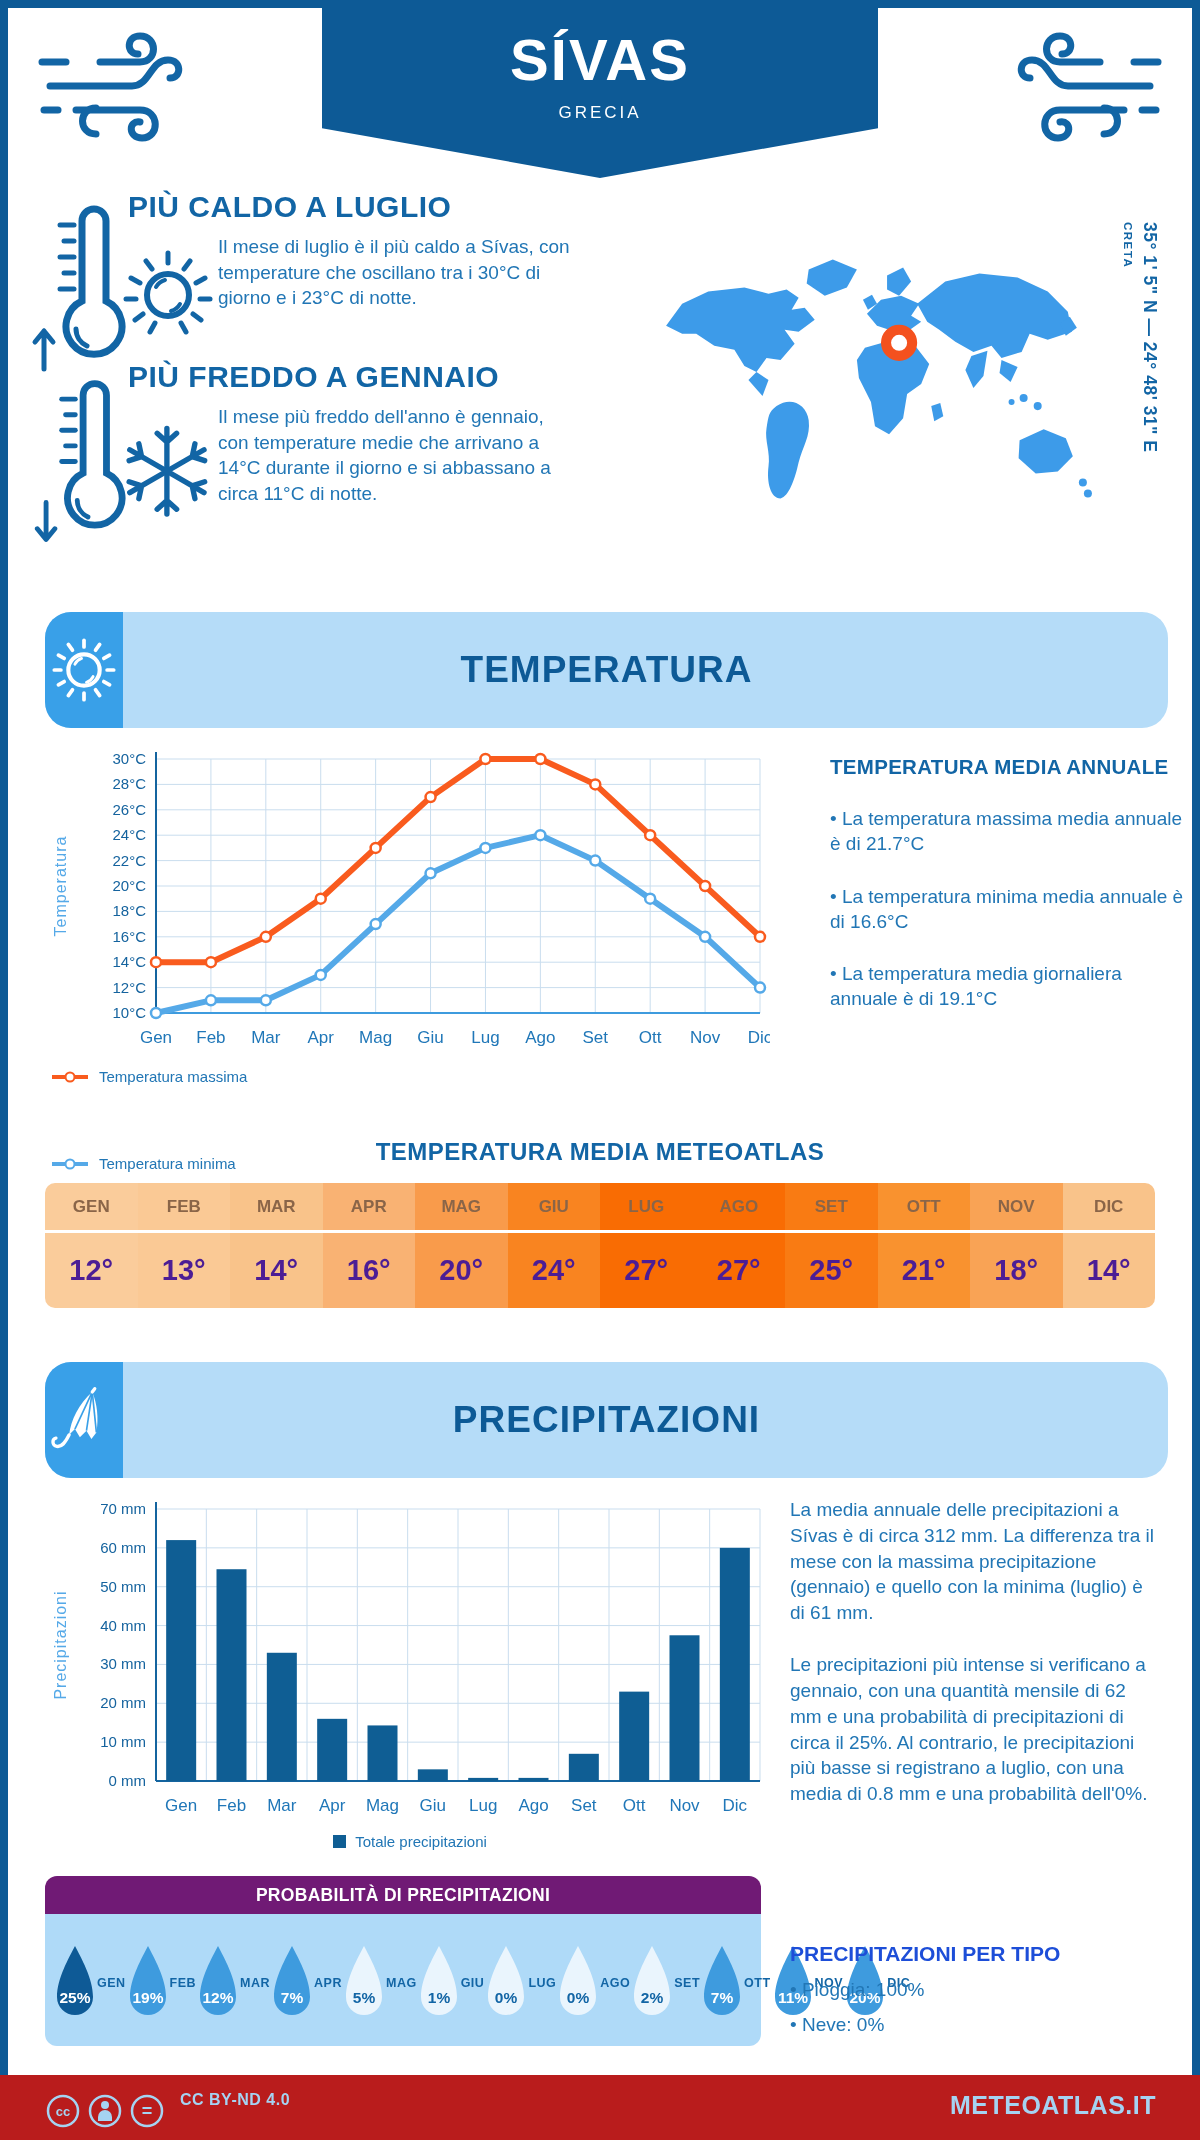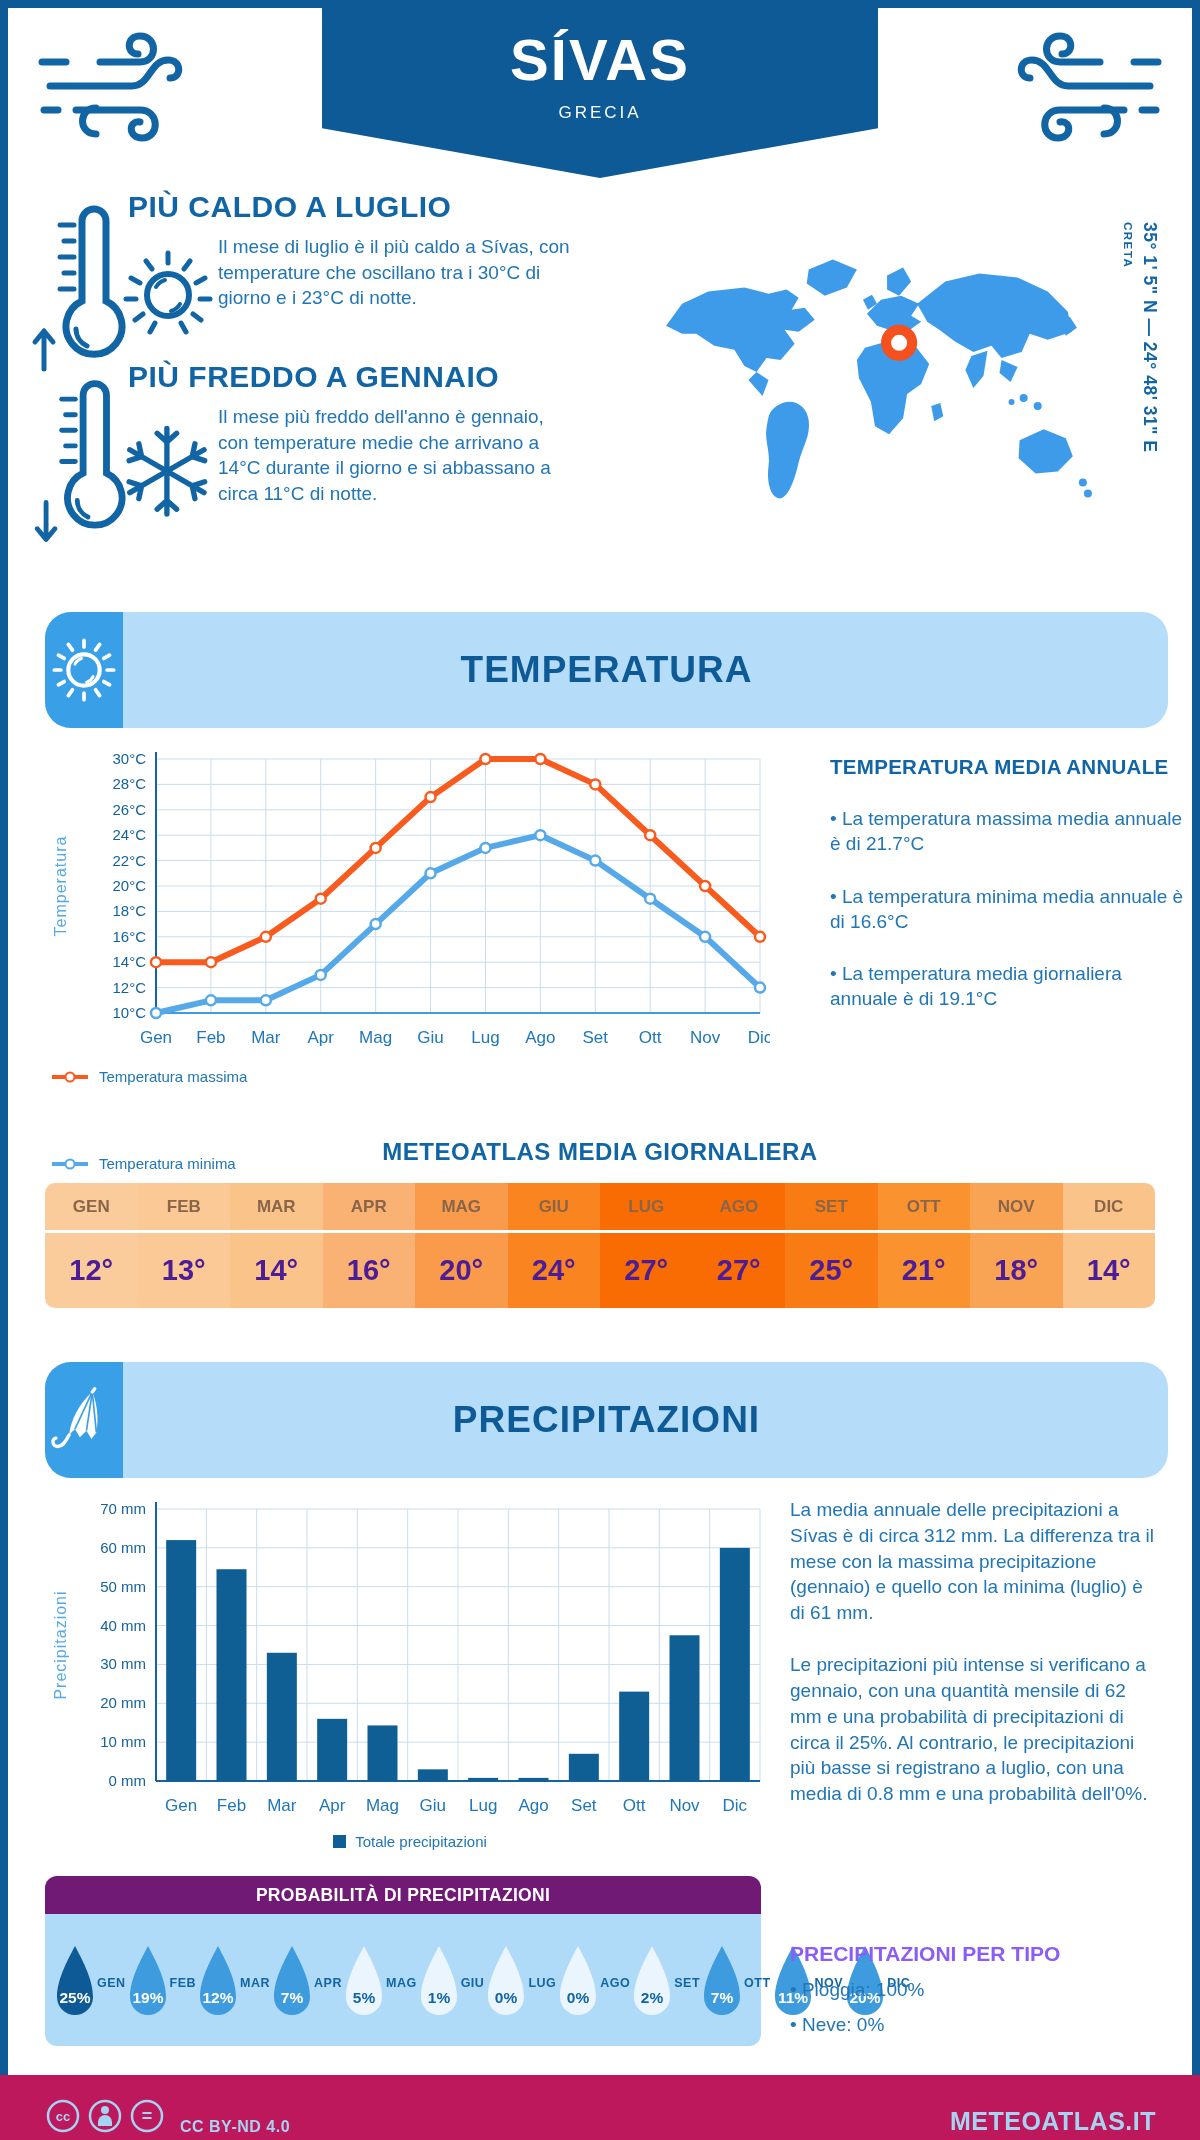--- a/index.html
+++ b/index.html
@@ -74,26 +74,26 @@
   #prob{left:45px;top:1876px;width:716px;}
   .prob-head{height:38px;background:#701a75;border-radius:12px 12px 0 0;display:flex;align-items:center;justify-content:center;
     color:#fff;font-weight:700;font-size:17.5px;letter-spacing:.3px;}
   .prob-body{height:132px;background:#AFDAF8;border-radius:0 0 12px 12px;display:grid;grid-template-columns:repeat(12,1fr);
     padding:8px 8px 6px;box-sizing:border-box;}
   .drop-cell{display:flex;flex-direction:row;align-items:center;}
   .drop-month{font-size:12.5px;font-weight:700;color:#1265A5;margin-top:3px;letter-spacing:.5px;}
 
   
   #pertipo{left:790px;top:1942px;width:362px;}
-  .pt-title{font-size:21px;font-weight:700;color:#8b5cf6;}
+  .pt-title{font-size:21px;font-weight:700;color:#1d4ed8;}
   .pt-b{margin-top:13px;font-size:19px;color:#2176B5;}
 
   
-  #footer{left:0;top:2075px;width:1200px;height:65px;background:#be185d;display:flex;align-items:flex-end;
-    padding:4px 44px;box-sizing:border-box;}
+  #footer{left:0;top:2075px;width:1200px;height:65px;background:#b91c1c;display:flex;align-items:flex-start;
+    padding:16px 44px;box-sizing:border-box;}
   .lic{color:#A5D3F2;font-weight:700;font-size:16px;letter-spacing:.5px;margin-left:10px;}
   .site{margin-left:auto;color:#A5D3F2;font-weight:700;font-size:25px;letter-spacing:.5px;}
 </style>
 </head>
 <body>
 
 <div class="page">
   <div class="abs edge" id="edge-top"></div>
   <div class="abs edge" id="edge-left"></div>
   <div class="abs edge" id="edge-right"></div>
@@ -348,21 +348,21 @@
       </div>
     </div>
 
   <div class="abs" id="annual">
     <div class="annual-title">TEMPERATURA MEDIA ANNUALE</div>
     <div class="annual-b">• La temperatura massima media annuale è di 21.7°C</div>
     <div class="annual-b">• La temperatura minima media annuale è di 16.6°C</div>
     <div class="annual-b">• La temperatura media giornaliera annuale è di 19.1°C</div>
   </div>
 
-  <div class="abs" id="tbl-title">METEOATLAS MEDIA GIORNALIERA</div>
+  <div class="abs" id="tbl-title">TEMPERATURA MEDIA METEOATLAS</div>
   <div class="abs" id="temp-table">
       <div class="tt-col" style="background: rgb(250, 204, 155);">
         <div class="tt-month">GEN</div>
         <div class="tt-sep"></div>
         <div class="tt-value">12°</div>
       </div>
       <div class="tt-col" style="background: rgb(250, 201, 149);">
         <div class="tt-month">FEB</div>
         <div class="tt-sep"></div>
         <div class="tt-value">13°</div>

